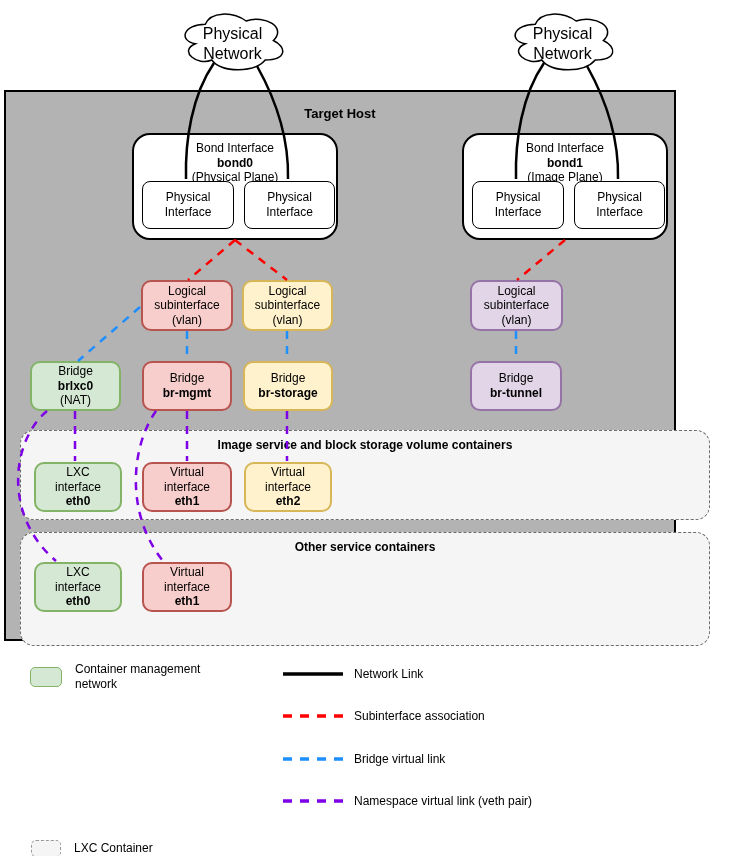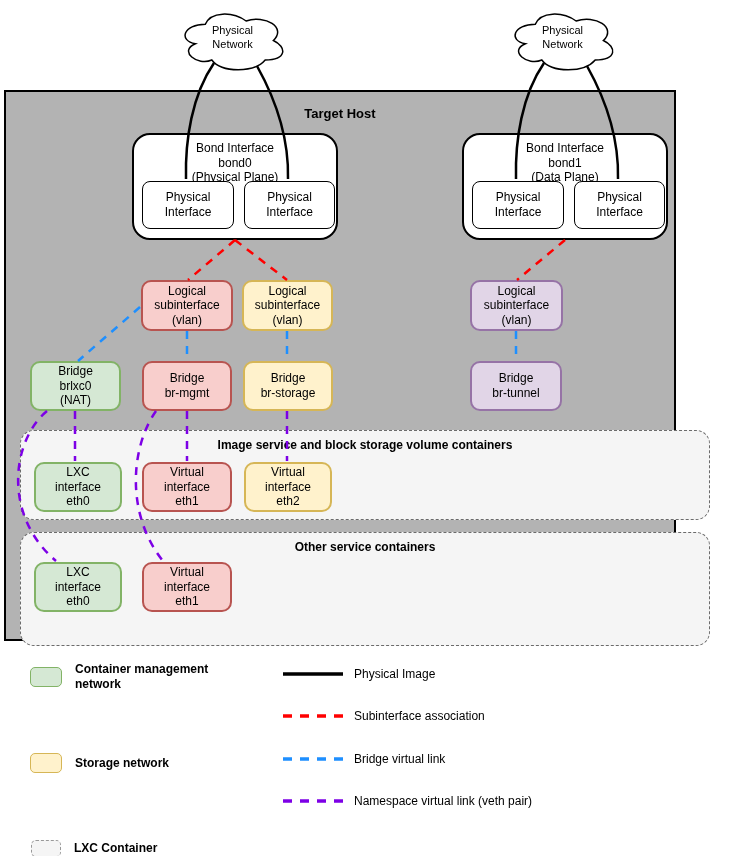--- a/index.html
+++ b/index.html
@@ -7,21 +7,21 @@
   .canvas {
     position:relative; width:732px; height:856px;
     font-family:"Liberation Sans", sans-serif; color:#000;
     overflow:hidden; background:#fff;
   }
   .box {
     position:absolute; display:flex; flex-direction:column;
     justify-content:center; align-items:center; text-align:center;
     font-size:12px; line-height:1.22; padding:2px;
   }
-  .bold { font-weight:400; }
+  .bold { font-weight:700; }
   .c-green  { background:#d5e8d4; border:2px solid #82b366; border-radius:10px; }
   .c-red    { background:#f8cecc; border:2px solid #b85450; border-radius:10px; }
   .c-yellow { background:#fff2cc; border:2px solid #d6b656; border-radius:10px; }
   .c-purple { background:#e1d5e7; border:2px solid #9673a6; border-radius:10px; }
   .host {
     position:absolute; left:4px; top:90px; width:672px; height:551px;
     background:#b3b3b3; border:2px solid #000;
   }
   .host-title {
     position:absolute; left:0; top:14px; width:100%;
@@ -30,41 +30,41 @@
   .bond {
     background:#ffffff; border:2px solid #000; border-radius:18px;
     justify-content:flex-start; padding-top:6px;
   }
   .phys {
     background:#ffffff; border:1.5px solid #000; border-radius:8px;
     justify-content:center;
   }
   .cloud-text {
     position:absolute; z-index:2; text-align:center;
-    font-size:11px; line-height:1.25;
+    font-size:16px; line-height:1.25;
   }
   .container-box {
     position:absolute; background:#f5f5f5;
     border:1.5px dashed #6b6b6b; border-radius:14px;
   }
   .container-title {
     position:absolute; top:7px; left:0; width:100%;
     text-align:center; font-weight:700; font-size:12px;
   }
   .legend-row {
     position:absolute; display:flex; align-items:center; gap:13px;
     height:20px; font-size:12px; line-height:1.25;
   }
   .swatch { display:inline-block; width:32px; height:20px; border-radius:5px; flex:0 0 auto; }
   .sw-green  { background:#d5e8d4; border:1.5px solid #82b366; }
   .sw-red    { background:#f8cecc; border:1.5px solid #b85450; }
   .sw-yellow { background:#fff2cc; border:1.5px solid #d6b656; }
   .sw-purple { background:#e1d5e7; border:1.5px solid #9673a6; }
   .sw-lxc    { background:#f5f5f5; border:1.5px dashed #999; height:17px; width:30px; }
-  .lg-label { width:165px;font-weight:bold; }
+  .lg-label { width:165px; }
   .link-label { position:absolute; left:354px; font-size:12px; line-height:14px; height:14px; }
   svg.layer { position:absolute; left:0; top:0; pointer-events:none; }
   #clouds { z-index:1; }
   #connectors { z-index:50; }
   .zbox { z-index:3; }
 </style>
 </head>
 <body>
 
 <div class="canvas">
@@ -91,21 +91,21 @@
     <div>Bond Interface</div>
     <div class="bold">bond0</div>
     <div>(Physical Plane)</div>
     <div class="box phys" style="left:8px;top:46px;width:92px;height:48px">Physical Interface</div>
     <div class="box phys" style="left:110px;top:46px;width:91px;height:48px">Physical Interface</div>
   </div>
 
   <div class="box bond zbox" style="left:462px;top:133px;width:206px;height:107px">
     <div>Bond Interface</div>
     <div class="bold">bond1</div>
-    <div>(Data Plane)</div>
+    <div>(Image Plane)</div>
     <div class="box phys" style="left:8px;top:46px;width:92px;height:48px">Physical Interface</div>
     <div class="box phys" style="left:110px;top:46px;width:91px;height:48px">Physical Interface</div>
   </div>
 
   <div class="box c-red zbox" style="left:141px;top:280px;width:92px;height:51px">
     <div>Logical</div>
     <div>subinterface</div>
     <div>(vlan)</div>
   </div>
   <div class="box c-yellow zbox" style="left:242px;top:280px;width:91px;height:51px">
@@ -167,30 +167,26 @@
       <div>Virtual</div>
       <div>interface</div>
       <div class="bold">eth1</div>
     </div>
   </div>
 
   <div class="legend-row" style="left:30px;top:667px">
     <span class="swatch sw-green"></span>
     <span class="lg-label">Container management network</span>
   </div>
-  <div class="legend-row" style="left:30px;top:753px">
-    <span class="swatch sw-yellow"></span>
-    <span class="lg-label">Storage network</span>
-  </div>
   <div class="legend-row" style="left:31px;top:838px">
     <span class="swatch sw-lxc"></span>
     <span class="lg-label">LXC Container</span>
   </div>
 
-  <div class="link-label" style="top:667px">Physical Image</div>
+  <div class="link-label" style="top:667px">Network Link</div>
   <div class="link-label" style="top:709px">Subinterface association</div>
   <div class="link-label" style="top:752px">Bridge virtual link</div>
   <div class="link-label" style="top:794px">Namespace virtual link (veth pair)</div>
 
   <svg id="connectors" class="layer" width="732" height="856">
 
     <path d="M 214 63 C 192 95 185 140 186 179" fill="none" stroke="#000" stroke-width="2.5"></path>
     <path d="M 257 66 C 276 100 289 140 288 179" fill="none" stroke="#000" stroke-width="2.5"></path>
     <path d="M 544 63 C 522 95 515 140 516 179" fill="none" stroke="#000" stroke-width="2.5"></path>
     <path d="M 587 66 C 606 100 619 140 618 179" fill="none" stroke="#000" stroke-width="2.5"></path>

